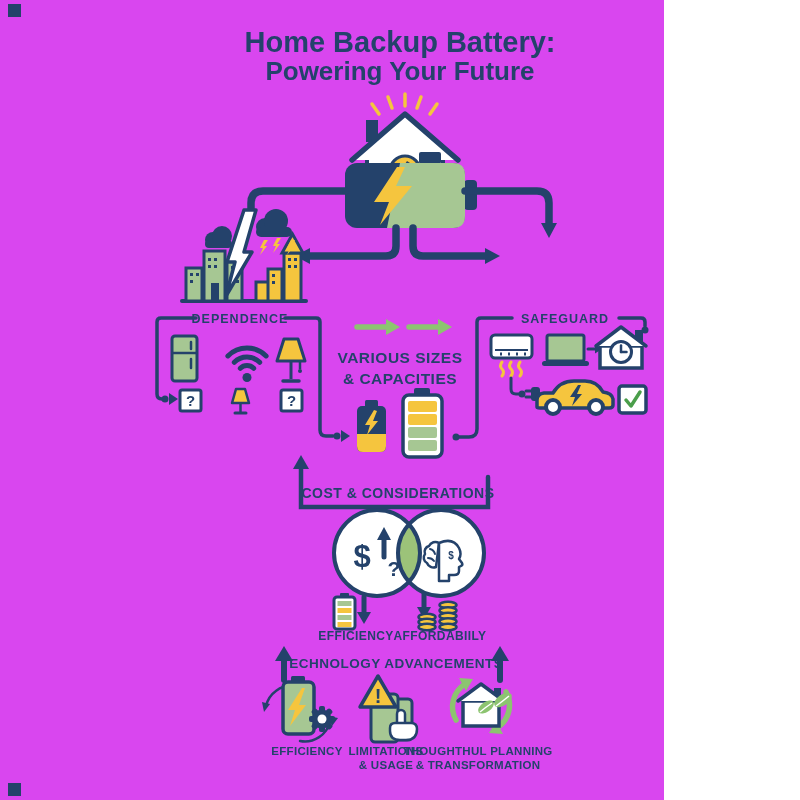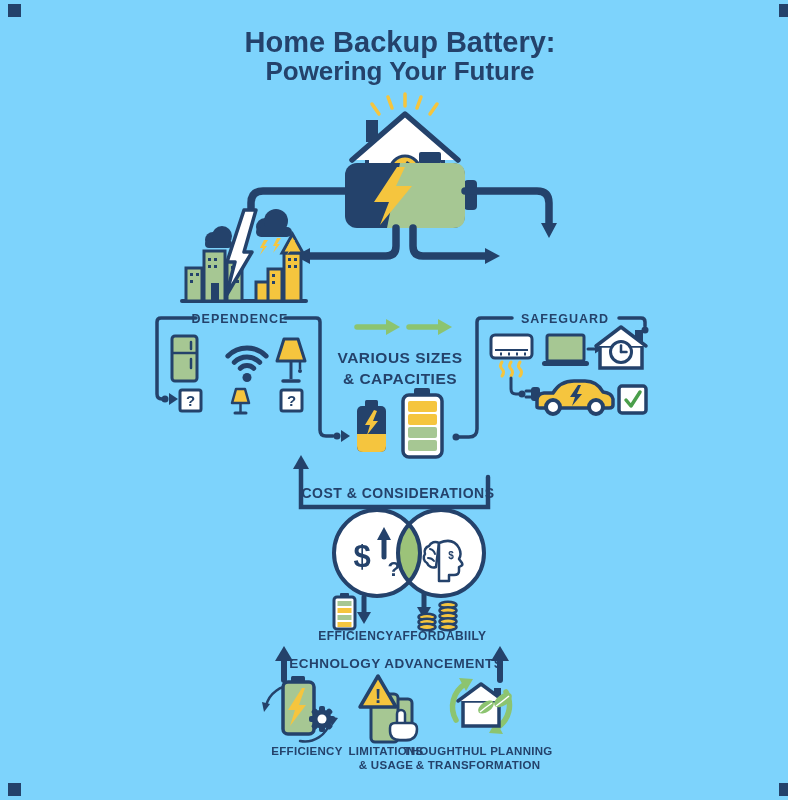--- a/index.html
+++ b/index.html
@@ -1,16 +1,16 @@
 <!DOCTYPE html>
 <html><head>
 <meta charset="utf-8">
 <style>
   html,body{margin:0;padding:0;}
-  .stage{width:788px;height:800px;position:relative;background:#7dd3fc;overflow:hidden;}
+  .stage{width:664px;height:800px;position:relative;background:#d946ef;overflow:hidden;}
   svg{position:absolute;top:0;left:0;}
   text{font-family:"Liberation Sans",sans-serif;fill:#24426b;}
   .title1{font-size:29px;font-weight:bold;}
   .title2{font-size:26px;font-weight:600;}
   .seclbl{font-size:12.5px;font-weight:bold;letter-spacing:1px;}
   .midlbl{font-size:15.5px;font-weight:bold;letter-spacing:.5px;}
   .smlbl{font-size:12px;font-weight:bold;letter-spacing:.4px;}
   .tinylbl{font-size:11.5px;font-weight:bold;letter-spacing:.3px;}
   .qmark{font-size:15px;font-weight:bold;}
   .dollar{font-size:31px;font-weight:bold;}

